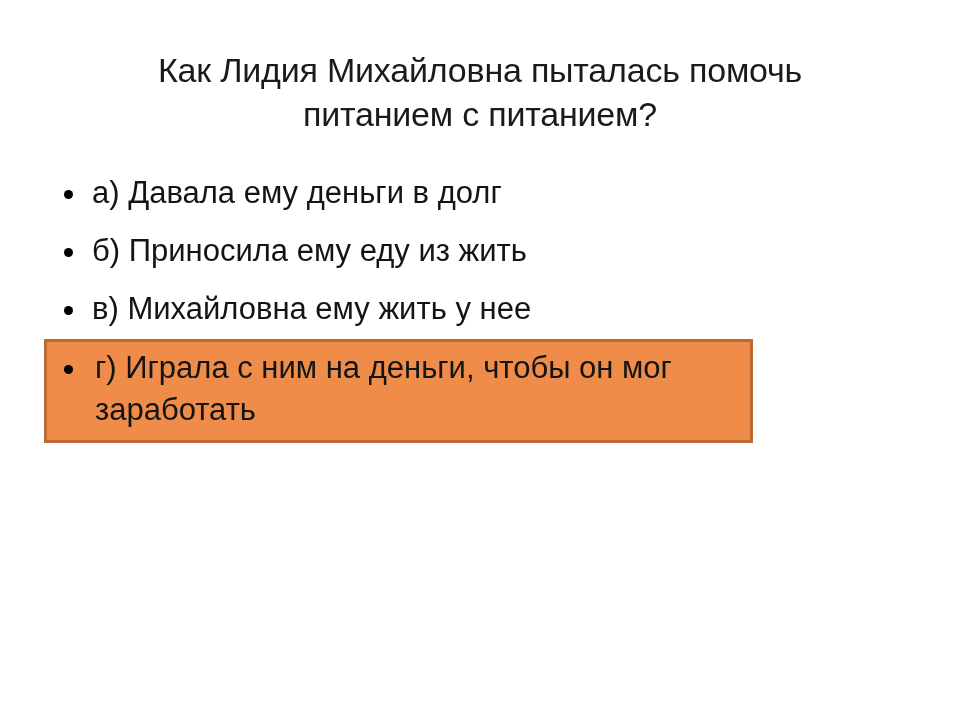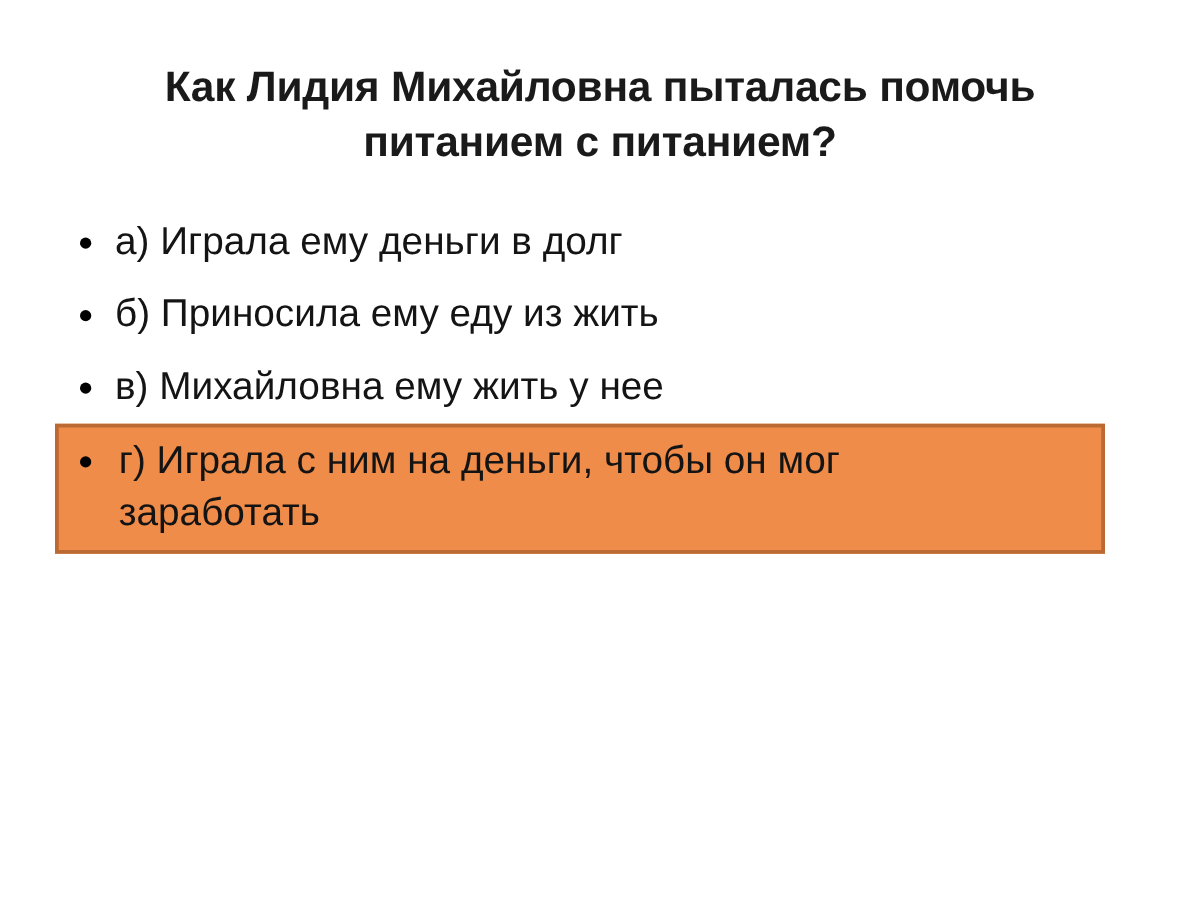--- a/index.html
+++ b/index.html
@@ -26,21 +26,21 @@
   
   .slide-title {
     position: absolute;
     left: 48px;
     top: 36px;
     width: 864px;
     text-align: center;
     font-size: 34px;
     line-height: 44px;
     color: #1a1a1a;
-    font-weight: 700;
+    font-weight: 400;
     letter-spacing: -0.2px;
     margin-top: 12px;
   }
   .slide-title .t-line {
     display: block;
     white-space: nowrap;
   }
   .slide-title .t-line-2 {
     white-space: normal;
   }
@@ -81,21 +81,21 @@
   .option-text {
     display: block;
   }
 
   
   .option.highlight {
     background: #EF8C49;
     border: 3px solid #BC6A33;
     padding: 5px 10px 9px 48px;
     margin-top: 9px;
-    width: 840px;
+    width: 709px;
     box-sizing: border-box;
   }
   .option.highlight .bullet {
     left: 17px;
     top: 23px;
   }
   .option.highlight .option-text {
     max-width: 700px;
   }
 </style>
@@ -106,21 +106,21 @@
 
   <h1 class="slide-title">
     <span class="t-line t-line-1">Как Лидия Михайловна пыталась помочь</span>
     <span class="t-line t-line-2">питанием с питанием?</span>
   </h1>
 
   <div class="options">
 
     <div class="option">
       <span class="bullet"></span>
-      <span class="option-text">а) Играла ему деньги в долг</span>
+      <span class="option-text">а) Давала ему деньги в долг</span>
     </div>
 
     <div class="option">
       <span class="bullet"></span>
       <span class="option-text">б) Приносила ему еду из жить</span>
     </div>
 
     <div class="option">
       <span class="bullet"></span>
       <span class="option-text">в) Михайловна ему жить у нее</span>

